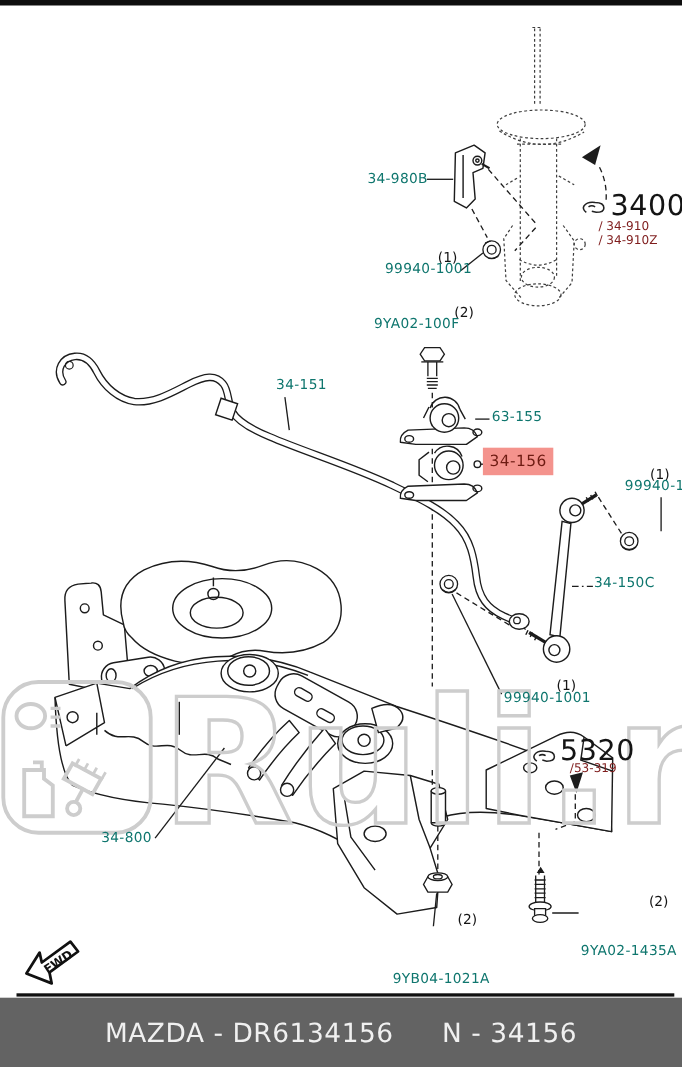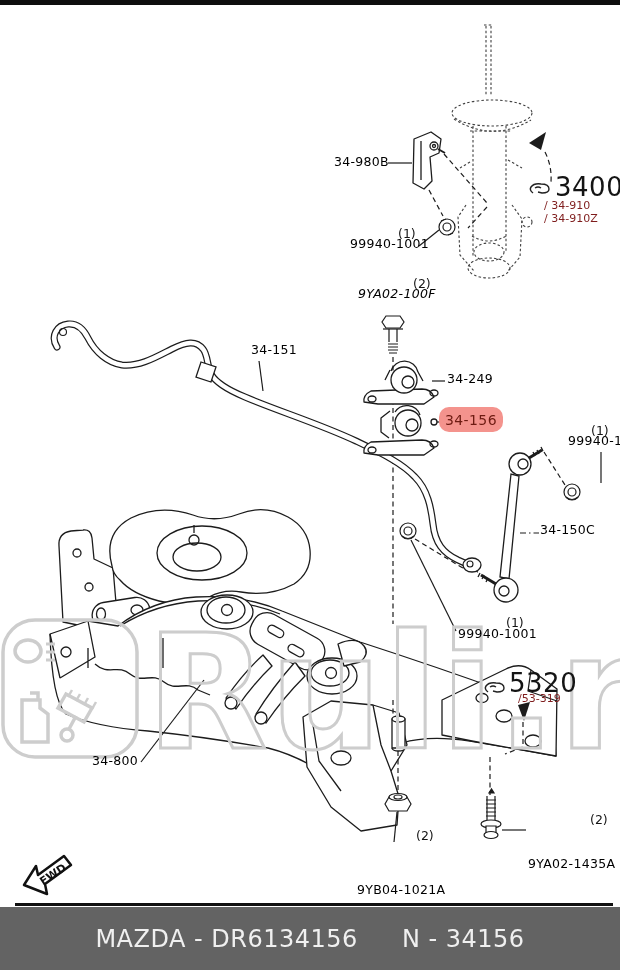--- a/index.html
+++ b/index.html
@@ -1,29 +1,29 @@
 <!DOCTYPE html>
 <html><head>
 <meta charset="utf-8">
 <style>
   * { margin:0; padding:0; box-sizing:border-box; }
   html,body { width:620px; height:970px; background:#fff; overflow:hidden;
               font-family:"DejaVu Sans", sans-serif; }
   .stage { position:relative; width:620px; height:970px; background:#fff; }
   .top-border { position:absolute; left:0; top:0; width:620px; height:5px; background:#0e0e0e; }
   .art { position:absolute; left:0; top:0; }
-  .lbl { position:absolute; font-size:12.5px; color:#000000; white-space:nowrap;
+  .lbl { position:absolute; font-size:12.5px; color:#0f766e; white-space:nowrap;
          letter-spacing:0.3px; line-height:1.1; }
   .qty { position:absolute; font-size:12.5px; color:#141414; white-space:nowrap; }
   .ref-code { position:absolute; font-size:26px; color:#141414; white-space:nowrap; letter-spacing:0.5px; }
   .ref-sub { position:absolute; font-size:11px; color:#7f1d1d; white-space:nowrap; }
   .hand { position:absolute; }
   .hl { position:absolute; left:439px; top:407px; width:64px; height:25px;
         background:#f4938d; display:flex; align-items:center; justify-content:center;
-        font-size:14px; color:#6e1b12; letter-spacing:0.4px; cursor:pointer;border-radius:10px; }
+        font-size:14px; color:#6e1b12; letter-spacing:0.4px; cursor:pointer; }
   .fwd { position:absolute; left:20px; top:851px; }
   .footer-line { position:absolute; left:15px; top:903px; width:598px; height:3px; background:#111; }
   .footer { position:absolute; left:0; top:907px; width:620px; height:63px; background:#636363;
             display:flex; align-items:center; justify-content:center; gap:44px;
             color:#f0f0f0; font-size:24px; letter-spacing:0.5px; }
 </style>
 </head>
 <body>
 
 <div class="stage">
@@ -234,24 +234,24 @@
   <div class="lbl" style="left:350px; top:237px;">99940-1001</div>
 
   <svg class="hand" style="left:528px; top:182px;" width="24" height="15" viewBox="0 0 24 15">
     <path d="M5,11 Q1,8 3,5 Q6,1 13,2 Q21,2 21,7 Q21,11 14,11 L10,10 M7,6 q3,-2 6,0" fill="none" stroke="#222" stroke-width="1.4"></path>
   </svg>
   <div class="ref-code" style="left:555px; top:172px;">3400</div>
   <div class="ref-sub" style="left:544px; top:199px;">/ 34-910</div>
   <div class="ref-sub" style="left:544px; top:212px;">/ 34-910Z</div>
 
   <div class="qty" style="left:413px; top:276px;">(2)</div>
-  <div class="lbl" style="left:358px; top:287px;font-style:italic;">9YA02-100F</div>
+  <div class="lbl" style="left:340px; top:287px;">9YA02-100F</div>
 
   <div class="lbl" style="left:241px; top:343px;margin-left:10px;">34-151</div>
-  <div class="lbl" style="left:447px; top:372px;">34-249</div>
+  <div class="lbl" style="left:447px; top:372px;">63-155</div>
 
   <div class="hl">
     <span>34-156</span>
   </div>
 
   <div class="qty" style="left:591px; top:423px;">(1)</div>
   <div class="lbl" style="left:568px; top:434px;">99940-1001</div>
 
   <div class="lbl" style="left:540px; top:523px;">34-150C</div>
 

